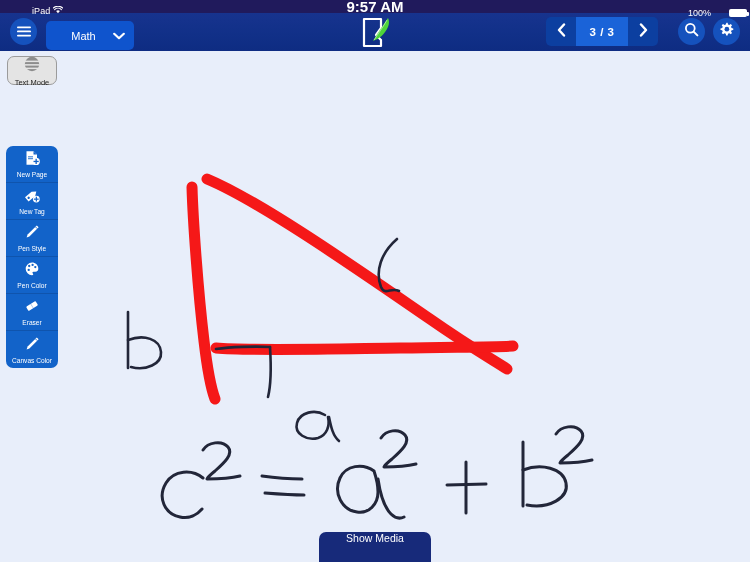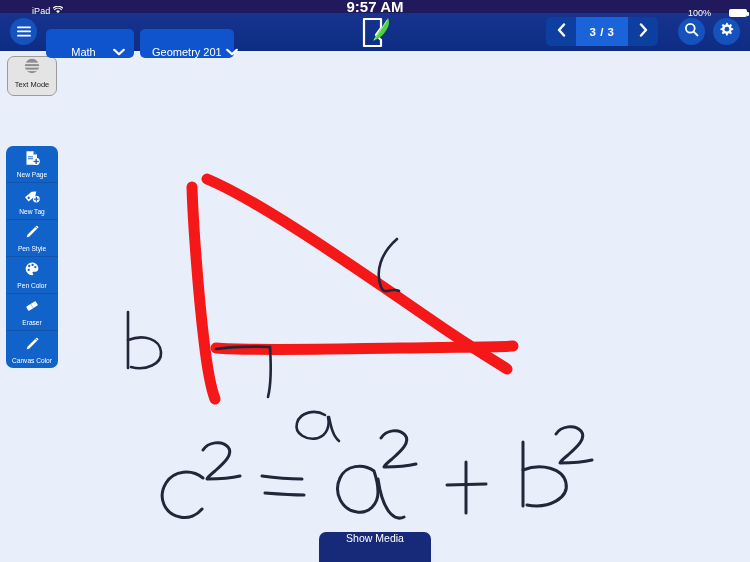--- a/index.html
+++ b/index.html
@@ -85,26 +85,26 @@
     left: 10px; top: 5px;
     width: 27px; height: 27px;
     border-radius: 50%;
     background: #1552bd;
     display: flex; align-items: center; justify-content: center;
     cursor: pointer;
   }
 
   .dropdown {
     position: absolute;
-    top: 16px;
+    top: 8px;
     height: 29px;
     background: #0f54cd;
     border-radius: 5px;
     display: flex;
-    align-items: flex-end;
+    align-items: center;
     justify-content: space-between;
     padding: 0 9px 0 12px;
     color: #ffffff;
     font-size: 11px;
     cursor: pointer;
   }
   .dropdown .ddlabel { flex: 1; text-align: center; padding-right: 4px; white-space: nowrap; }
   .dd-subject { left: 46px; width: 88px; }
   .dd-course  { left: 140px; width: 94px; }
 
@@ -151,27 +151,28 @@
     display: flex; align-items: center; justify-content: center;
     cursor: pointer;
   }
   .btn-search { right: 45px; }
   .btn-gear   { right: 10px; }
 
   
   .textmode-btn {
     position: absolute;
     left: 7px; top: 56px;
-    width: 50px; height: 40px;
+    width: 50px; height: 29px;
     background: #e4e4e4;
     border: 1px solid #9b9b9b;
     border-radius: 7px;
     display: flex;
     flex-direction: column;
     align-items: center;
+    justify-content: center;
     gap: 1px;
     cursor: pointer;
     z-index: 20;
   }
   .textmode-label {
     font-size: 7.5px;
     color: #222222;
   }
 
   
@@ -269,28 +270,20 @@
 
     <div class="dropdown dd-subject">
       <span class="ddlabel">Math</span>
       <span>
         <svg width="12" height="8" viewBox="0 0 12 8">
           <path d="M1.2 1.8 L6 6.2 L10.8 1.8" stroke="#ffffff" stroke-width="2.2" fill="none" stroke-linecap="round" stroke-linejoin="round"></path>
         </svg>
       </span>
     </div>
 
-    <div class="dropdown dd-course">
-      <span class="ddlabel">Geometry 201</span>
-      <span>
-        <svg width="12" height="8" viewBox="0 0 12 8">
-          <path d="M1.2 1.8 L6 6.2 L10.8 1.8" stroke="#ffffff" stroke-width="2.2" fill="none" stroke-linecap="round" stroke-linejoin="round"></path>
-        </svg>
-      </span>
-    </div>
 
     <div class="app-logo">
       <svg width="42" height="36" viewBox="0 0 42 36">
         <path d="M10 4 L27 4 L27 13 L22 20 L27 25 L27 31 L10 31 Z" fill="none" stroke="#ffffff" stroke-width="2.2" stroke-linejoin="round"></path>
         <path d="M34 3 C30 9, 24 17, 19 26 C25 24, 31 19, 34 12 C35.5 8.5, 35.2 5, 34 3 Z" fill="#4ed43a"></path>
         <path d="M33 5 C29 12, 24 19, 20 25" stroke="#ffffff" stroke-width="1" fill="none" opacity="0.5"></path>
       </svg>
     </div>
 
     <div class="pager">

